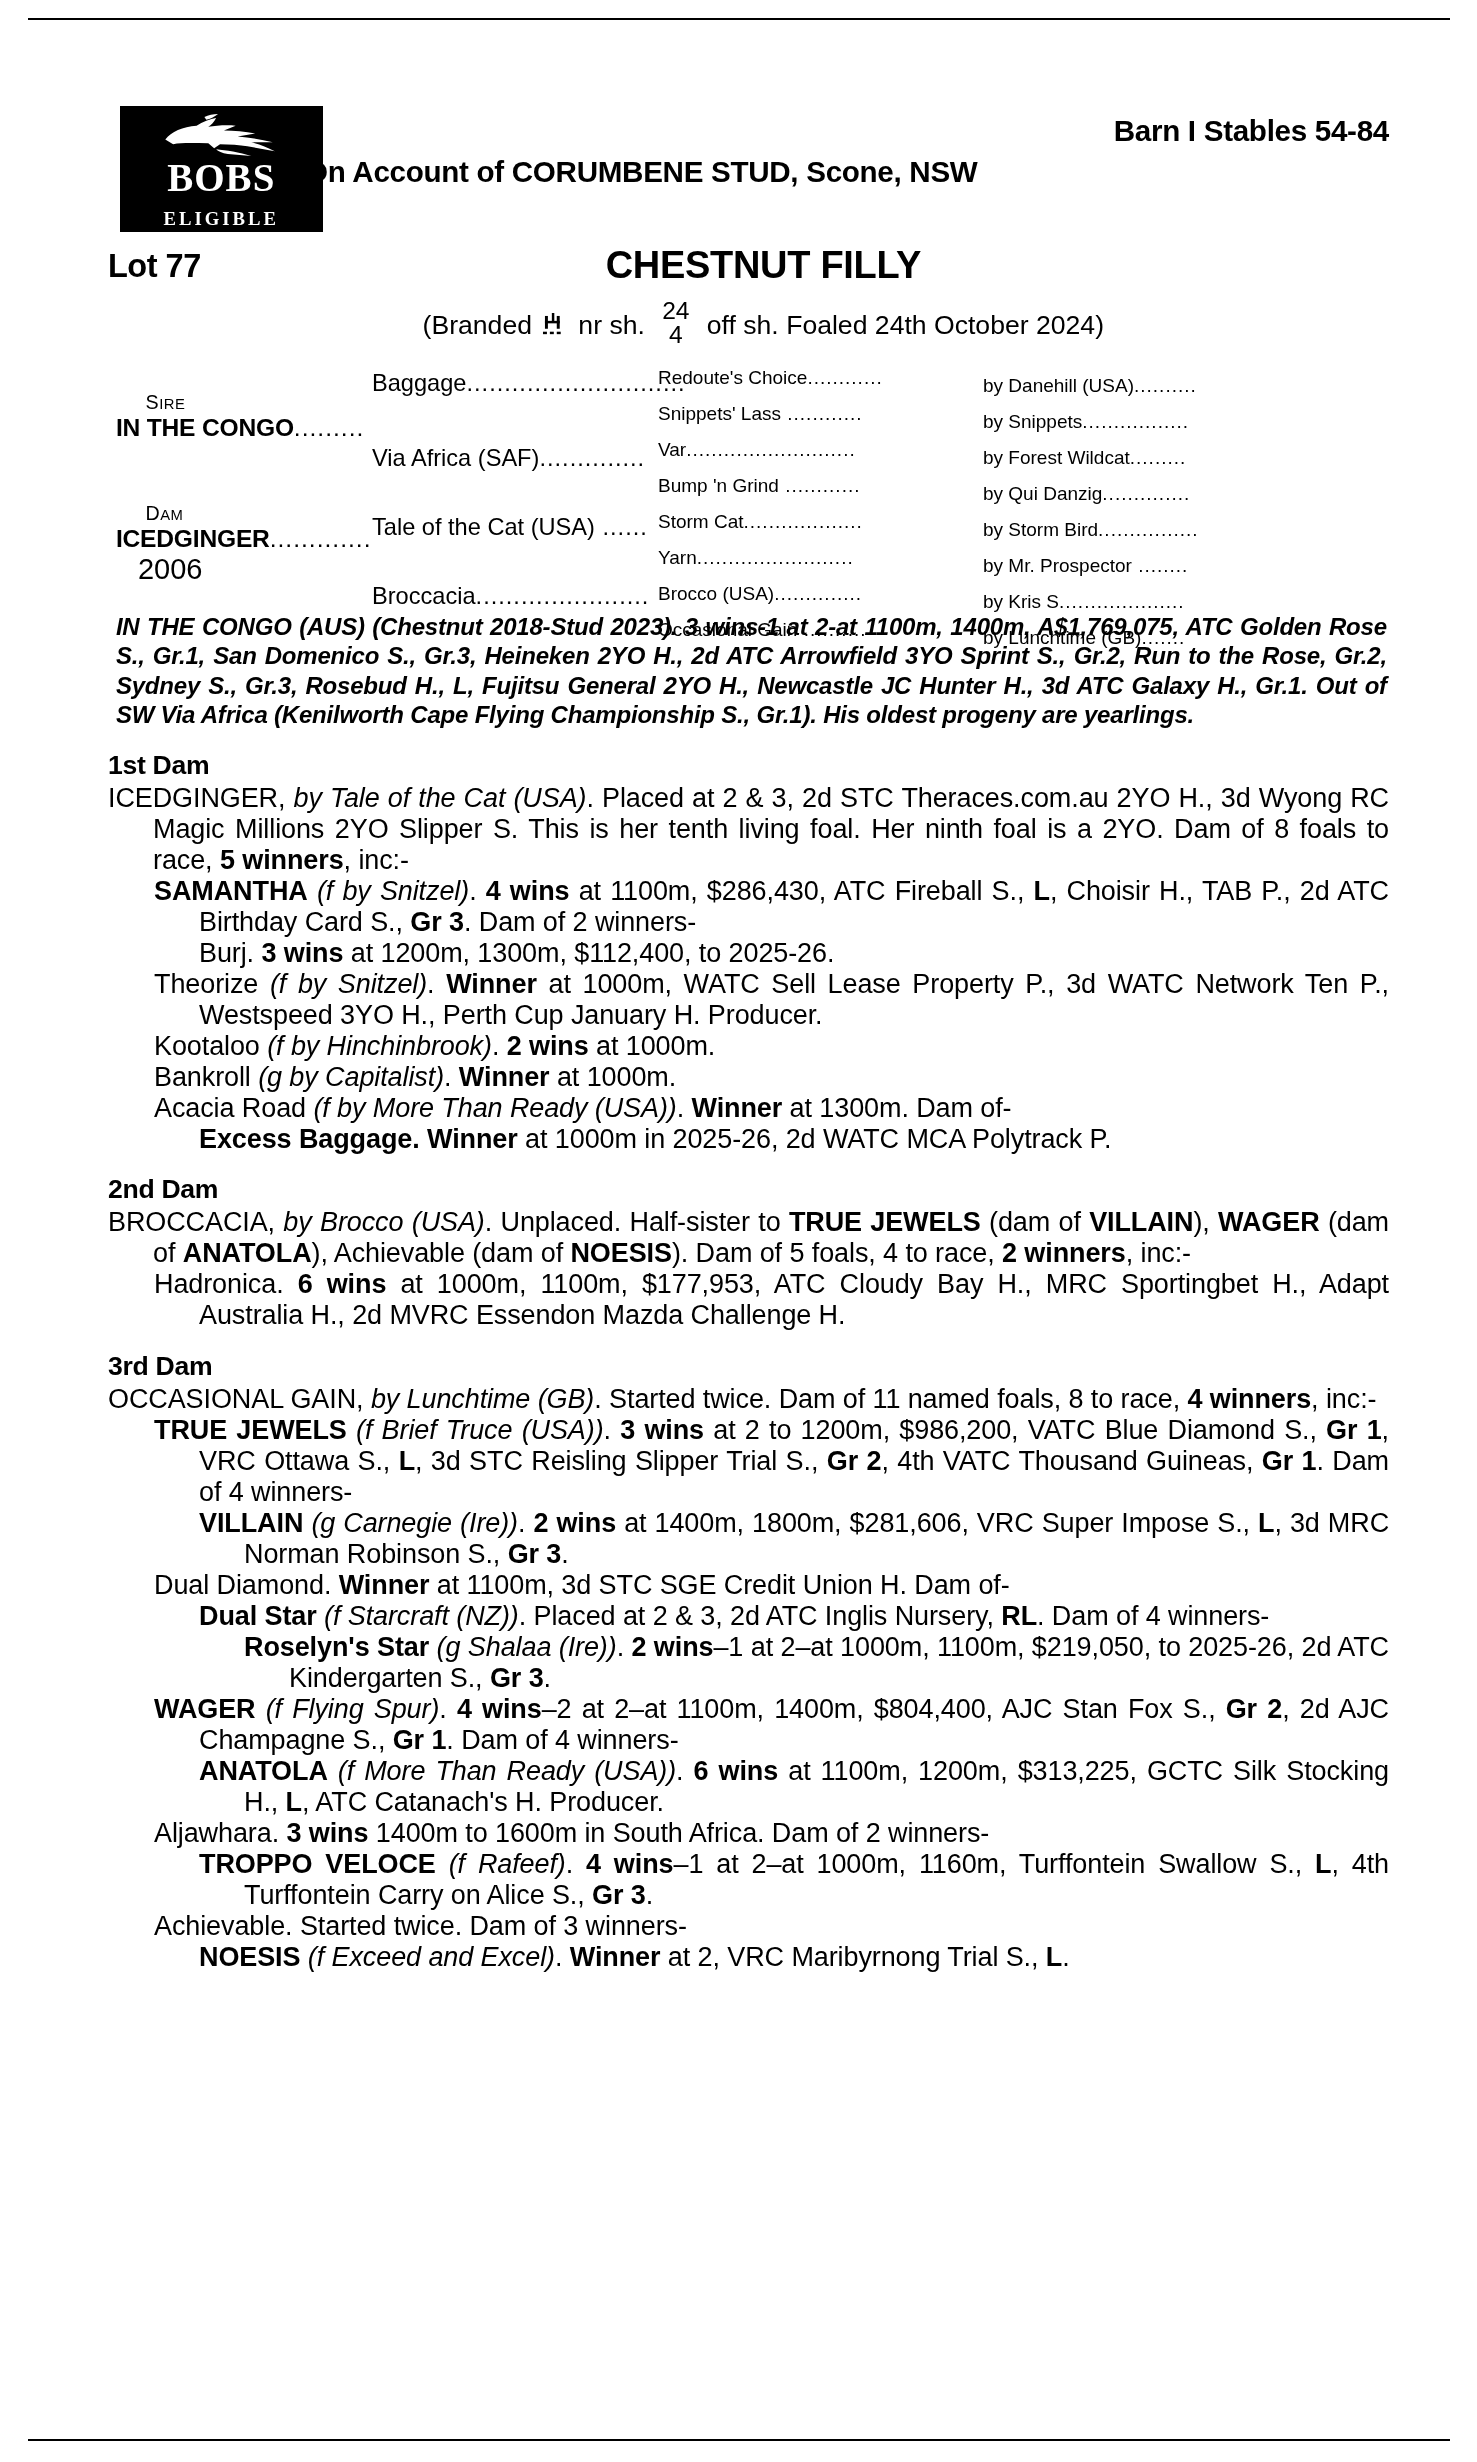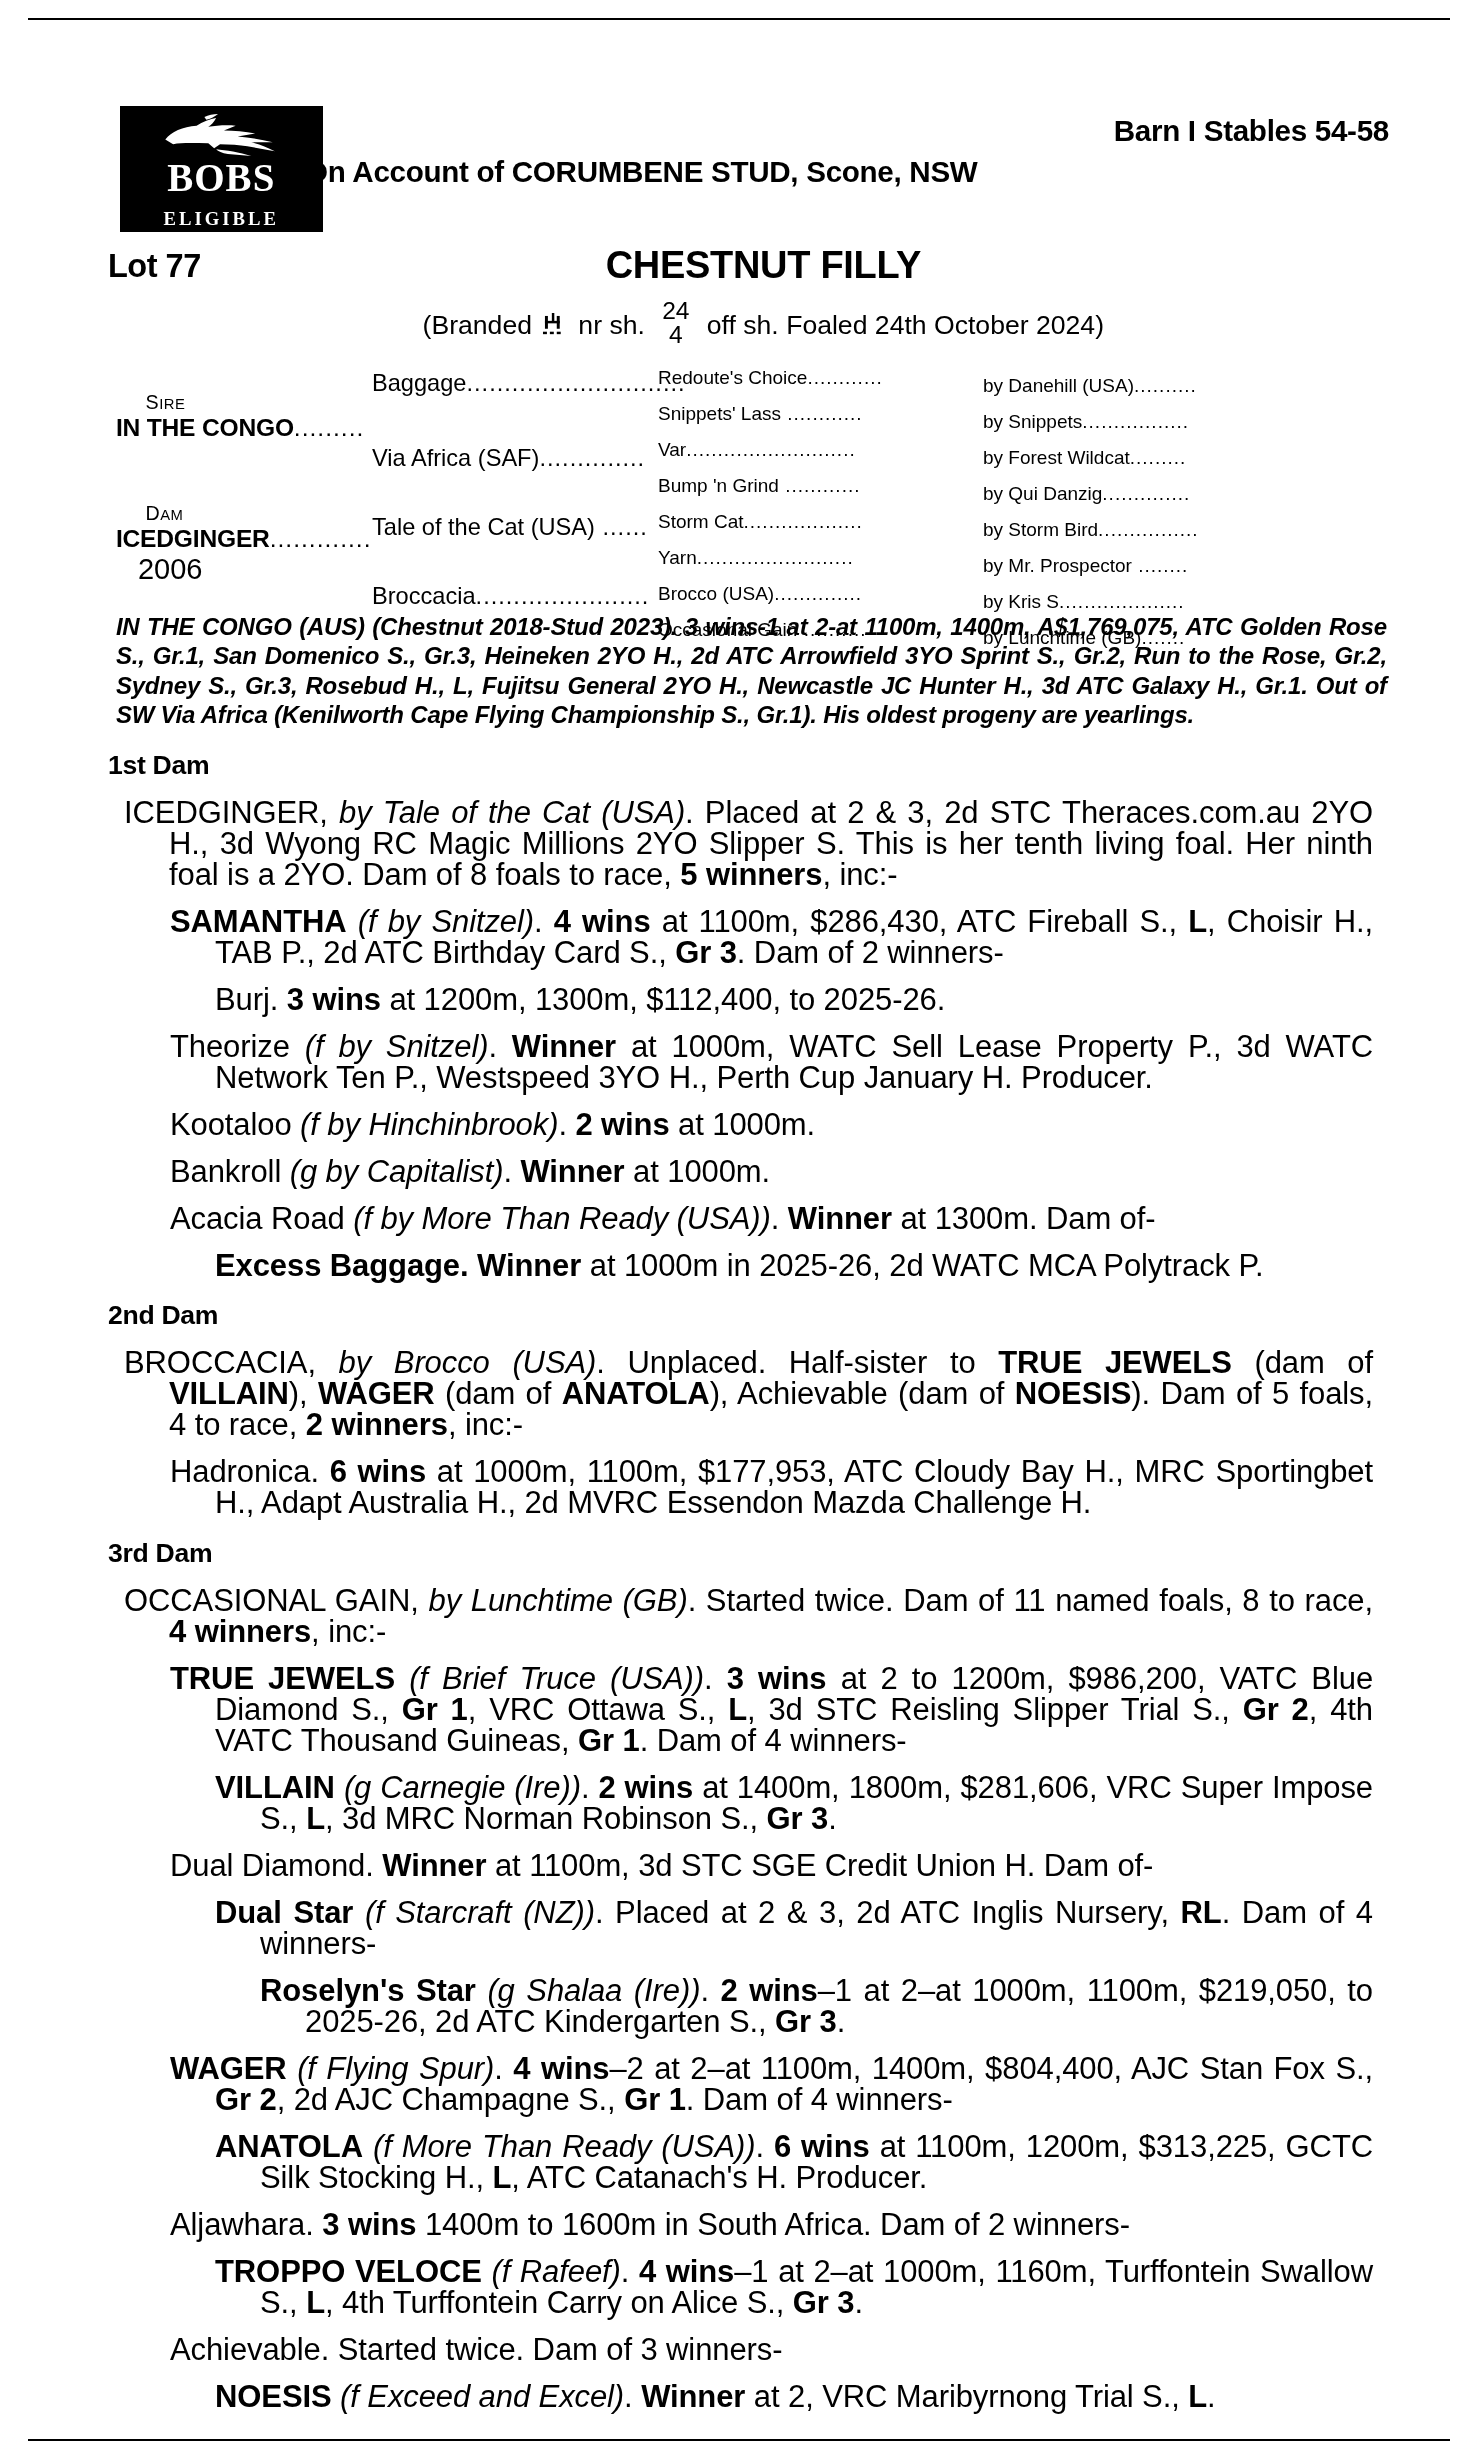--- a/index.html
+++ b/index.html
@@ -201,26 +201,26 @@
 
   
   .dam-head {
     font-weight: 700;
     font-size: 26.6px;
     margin-top: 19.7px;
     margin-bottom: 2px;
     letter-spacing: -0.3px;
   }
   .entry {
-    font-size: 31px;
+    font-size: 27px;
     line-height: 31px;
     text-align: justify;
     text-align-last: left;
     letter-spacing: -0.1px;
-    margin: 16px;
+    margin: 0;
   }
   .hang1 { padding-left: 45px;  text-indent: -45px; }
   .hang2 { padding-left: 91px;  text-indent: -45px; }
   .hang3 { padding-left: 136px; text-indent: -45px; }
   .hang4 { padding-left: 181px; text-indent: -45px; }
 
   b { font-weight: 700; }
   i { font-style: italic; }
 </style>
 </head>
@@ -238,21 +238,21 @@
         <span>
           <svg width="128" height="43" viewBox="0 0 130 44">
             <path fill="#ffffff" d="M8 26 C14 18 26 13 40 12 C46 8 54 5 60 4 C58 8 55 11 52 13 C60 12 70 11 80 12 L68 17 C78 17 90 18 100 20 L82 23 C94 24 106 26 118 29 L96 29 C104 31 112 34 120 38 L92 33 C84 32 74 31 64 31 L58 35 L52 30 C40 30 26 29 16 31 Z"></path>
             <path fill="#ffffff" d="M48 3 C52 1 57 0 62 0 C58 3 54 5 50 6 Z"></path>
             <path fill="#ffffff" d="M60 36 C70 37 84 39 96 43 L72 41 C66 40 62 38 60 36 Z"></path>
           </svg>
         </span>
         <div class="bobs-word">BOBS</div>
         <div class="bobs-sub">ELIGIBLE</div>
       </div>
-      <div class="barn">Barn I Stables 54-58</div>
+      <div class="barn">Barn I Stables 54-84</div>
       <div class="on-account">On Account of CORUMBENE STUD, Scone, NSW</div>
     </div>
 
     <div class="title-row">
       <div class="lot-no">Lot 77</div>
       <div class="filly-title">CHESTNUT FILLY</div>
     </div>
 
     <div class="branded-line">
       <span>(Branded</span>

